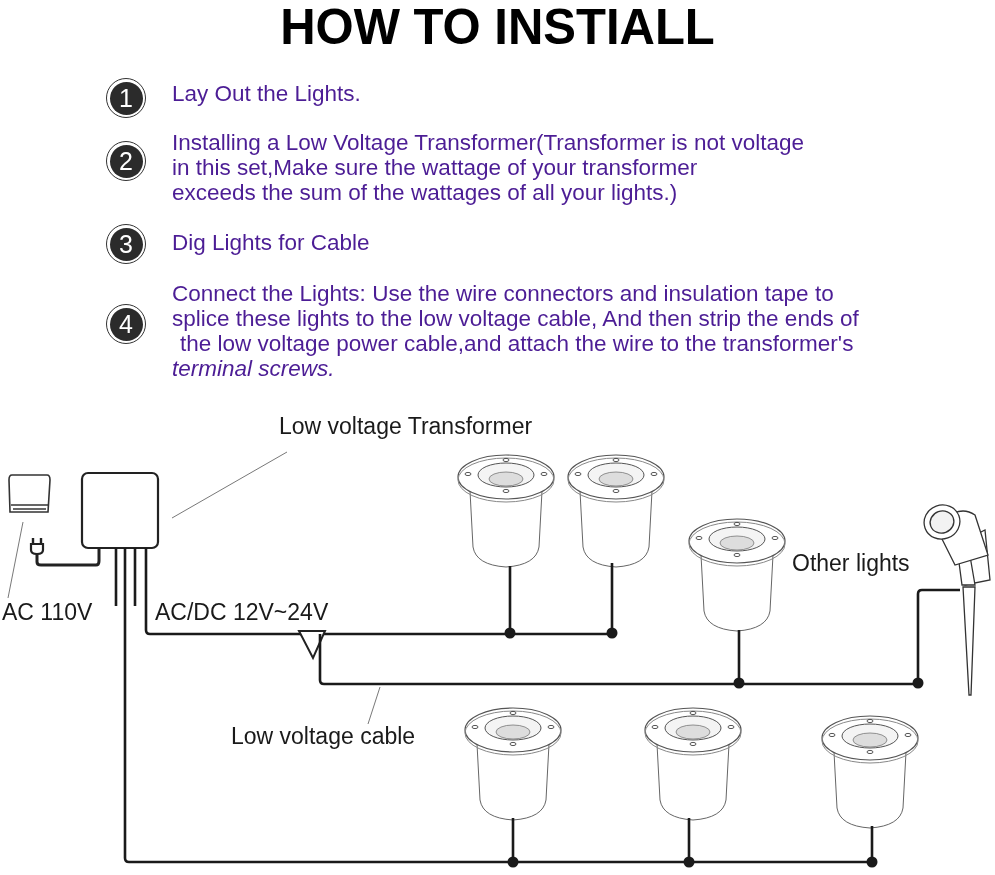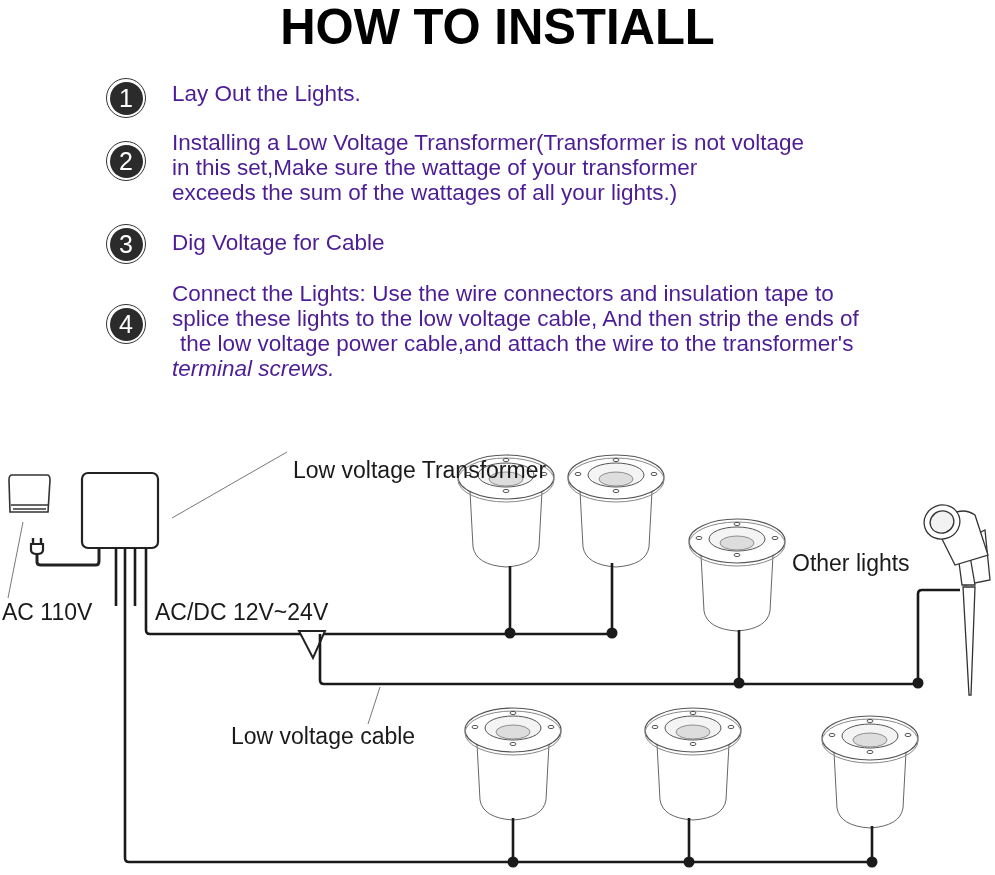--- a/index.html
+++ b/index.html
@@ -30,21 +30,21 @@
     </div>
   <div class="step-text" style="top:130px;"><span>Installing a Low Voltage Transformer(Transformer is </span><b>not</b><span> voltage</span></div>
   <div class="step-text" style="top:155px;">in this set,Make sure the wattage of your transformer</div>
   <div class="step-text" style="top:180px;">exceeds the sum of the wattages of all your lights.)</div>
 </div>
 
 <div>
   <div class="badge" style="left:106px; top:224px;">
       <div class="inner">3</div>
     </div>
-  <div class="step-text" style="top:230px;">Dig Voltage for Cable</div>
+  <div class="step-text" style="top:230px;">Dig Lights for Cable</div>
 </div>
 
 <div>
   <div class="badge" style="left:106px; top:304px;">
       <div class="inner">4</div>
     </div>
   <div class="step-text" style="top:281px;">Connect the Lights: Use the wire connectors and insulation tape to</div>
   <div class="step-text" style="top:306px;">splice these lights to the low voltage cable, And then strip the ends of</div>
   <div class="step-text" style="top:331px;margin-left:8px;">the low voltage power cable,and attach the wire to the transformer's</div>
   <div class="step-text" style="top:356px;font-style:italic;">terminal screws.</div>
@@ -134,17 +134,17 @@
   <line x1="689" y1="818" x2="689" y2="862" stroke="#1a1a1a" stroke-width="2.6"></line>
   <circle cx="689" cy="862" r="5.5" fill="#1a1a1a"></circle>
 
   <g transform="translate(870,738)">
       <use href="#inground"></use>
     </g>
   <line x1="872" y1="826" x2="872" y2="862" stroke="#1a1a1a" stroke-width="2.6"></line>
   <circle cx="872" cy="862" r="5.5" fill="#1a1a1a"></circle>
 </svg>
 
-<div class="lbl" style="left:293px; top:413px;margin-top:44px;">Low voltage Transformer</div>
+<div class="lbl" style="left:279px; top:413px;">Low voltage Transformer</div>
 <div class="lbl" style="left:2px; top:599px;">AC 110V</div>
 <div class="lbl" style="left:155px; top:599px;">AC/DC 12V~24V</div>
 <div class="lbl" style="left:231px; top:723px;">Low voltage cable</div>
 <div class="lbl" style="left:792px; top:550px;">Other lights</div>
 
 </body></html>

